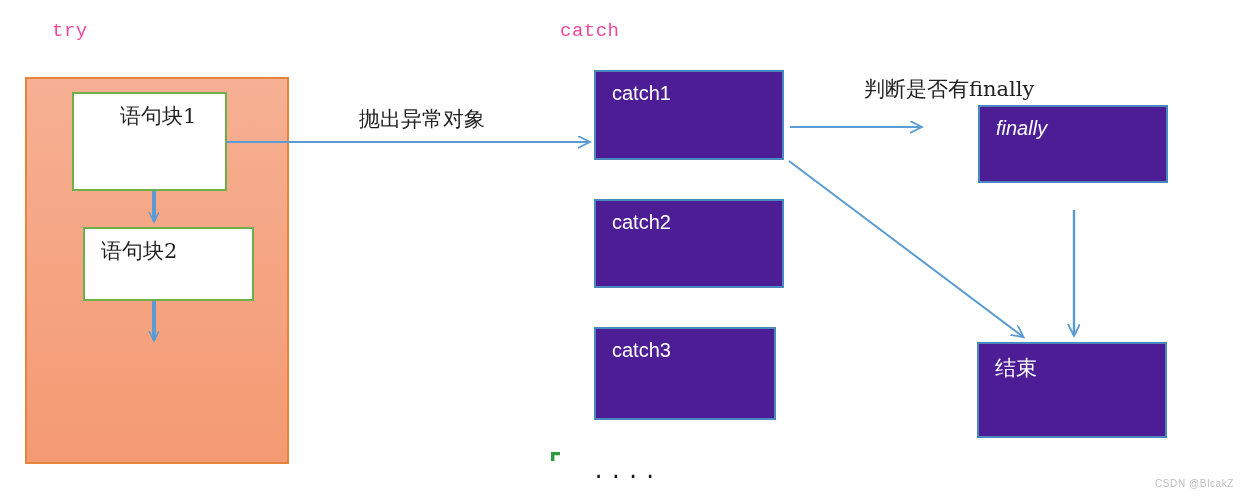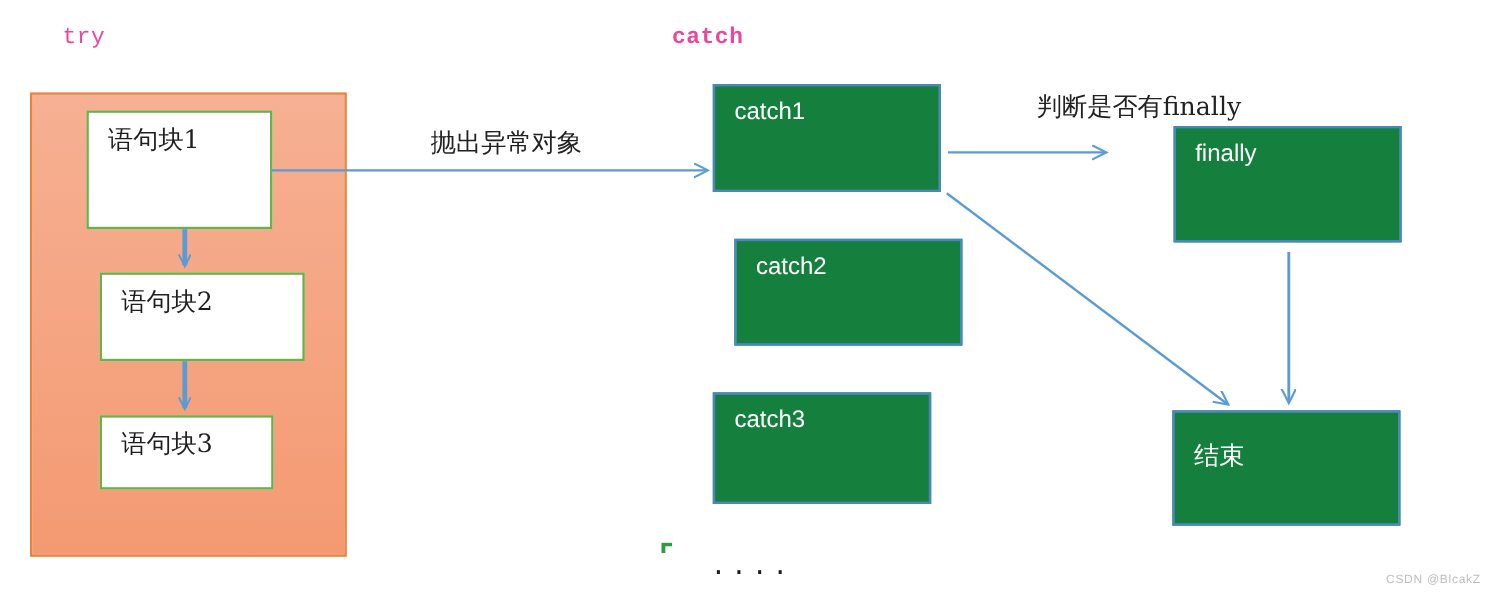--- a/index.html
+++ b/index.html
@@ -48,35 +48,34 @@
     display: block;
     font-family: "DejaVu Serif", "Liberation Serif", serif;
     font-size: 21px;
     color: #1f1f1f;
     padding-left: 16px;
     line-height: 1.28;
   }
   .white-box .first-line { padding-top: 9px; }
   .blue-box {
     position: absolute;
-    background: #15803d;
+    background: #4c1d95;
     border: 2px solid #4a87bd;
     box-sizing: border-box;
   }
   .blue-box > span {
     display: block;
     color: #ffffff;
     font-size: 20px;
     padding: 10px 0 0 16px;
     font-family: "Liberation Sans", sans-serif;
   }
   .blue-box > span.cjk {
     font-family: "DejaVu Serif", "Liberation Serif", serif;
     font-size: 21px;
-    margin-top: 12px;
   }
   svg.overlay {
     position: absolute;
     left: 0;
     top: 0;
     width: 1249px;
     height: 501px;
     pointer-events: none;
   }
   .dots {
@@ -102,49 +101,46 @@
     white-space: nowrap;
   }
 </style>
 </head>
 <body>
 
 <div id="canvas">
 
   <div class="lbl-mono" style="left:52px; top:20px;">try</div>
 
-  <div class="lbl-mono" style="left:560px; top:20px;font-weight:bold;">catch</div>
+  <div class="lbl-mono" style="left:560px; top:20px;">catch</div>
 
   <div class="try-container" style="left:25px; top:77px; width:264px; height:387px;"></div>
 
-  <div class="white-box" style="left:72px; top:92px; width:155px; height:99px;">
+  <div class="white-box" style="left:72px; top:92px; width:155px; height:99px;padding-left:30px;">
     <span class="first-line">语句块1</span>
   </div>
 
   <div class="white-box" style="left:83px; top:227px; width:171px; height:74px;">
     <span class="first-line">语句块2</span>
   </div>
 
-  <div class="white-box" style="left:83px; top:346px; width:145px; height:62px;">
-    <span class="first-line">语句块3</span>
-  </div>
 
   <div class="blue-box" style="left:594px; top:70px; width:190px; height:90px;">
     <span>catch1</span>
   </div>
 
-  <div class="blue-box" style="left:594px; top:199px; width:190px; height:89px;margin-left:18px;">
+  <div class="blue-box" style="left:594px; top:199px; width:190px; height:89px;">
     <span>catch2</span>
   </div>
 
   <div class="blue-box" style="left:594px; top:327px; width:182px; height:93px;">
     <span>catch3</span>
   </div>
 
-  <div class="blue-box" style="left:978px; top:105px; width:190px; height:97px;">
+  <div class="blue-box" style="left:978px; top:105px; width:190px; height:78px;font-style:italic;">
     <span>finally</span>
   </div>
 
   <div class="blue-box" style="left:977px; top:342px; width:190px; height:96px;">
     <span class="cjk">结束</span>
   </div>
 
   <div class="lbl-cjk" style="left:359px; top:105px;">抛出异常对象</div>
 
   <div class="lbl-cjk" style="left:864px; top:75px;">判断是否有finally</div>

